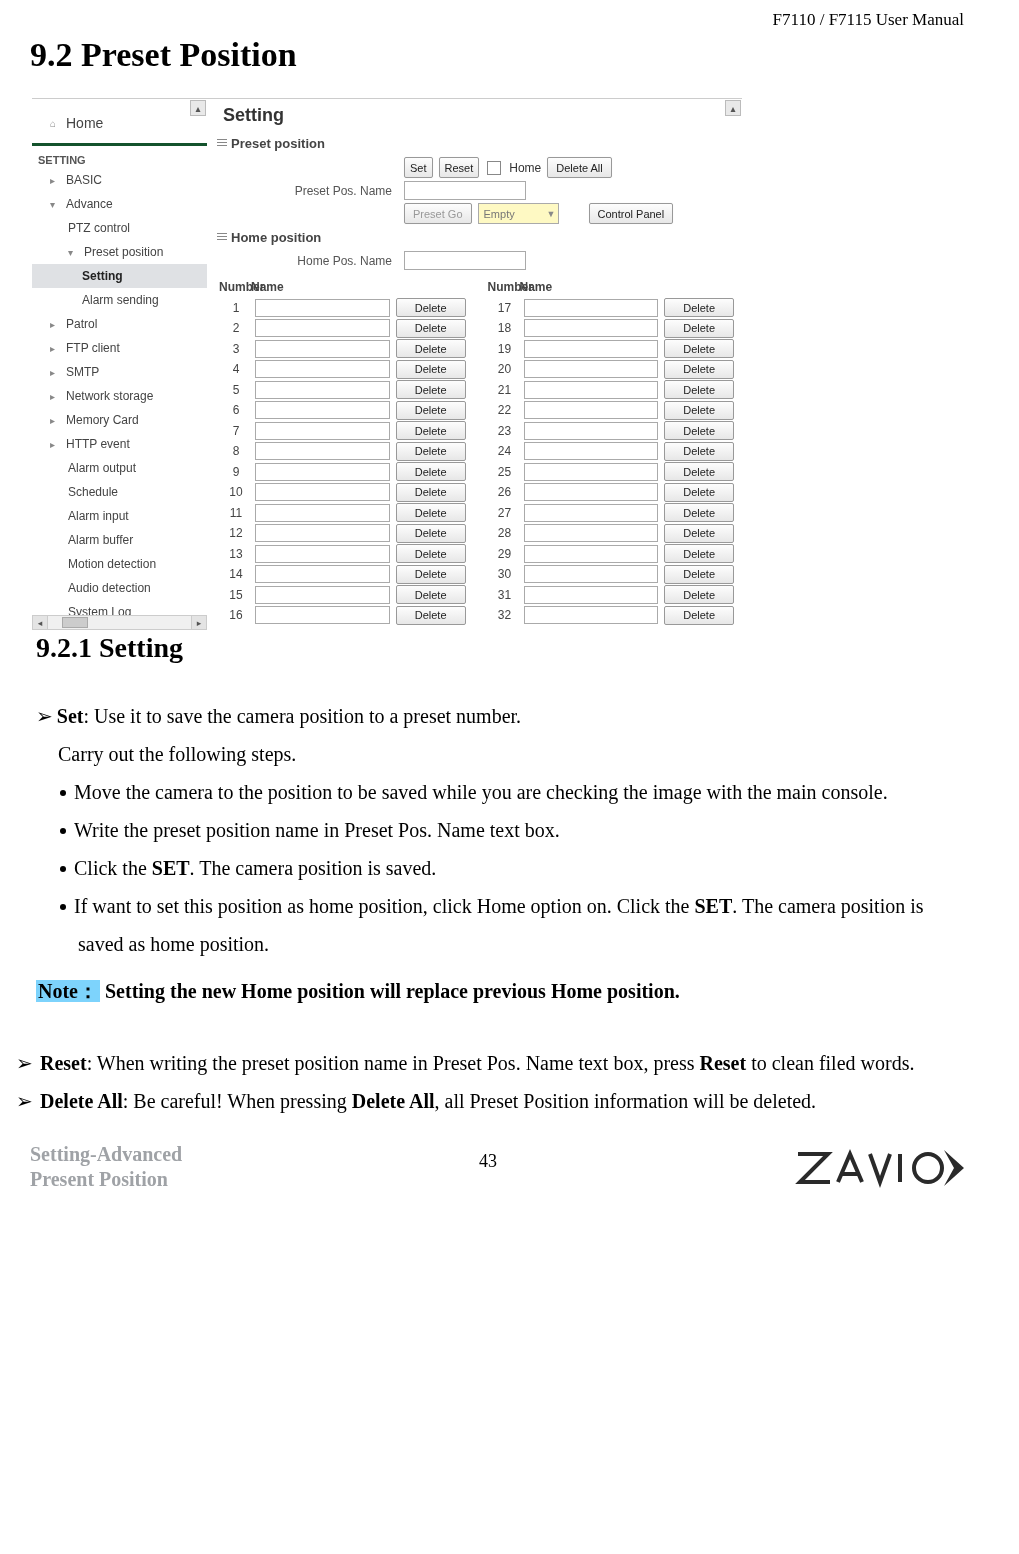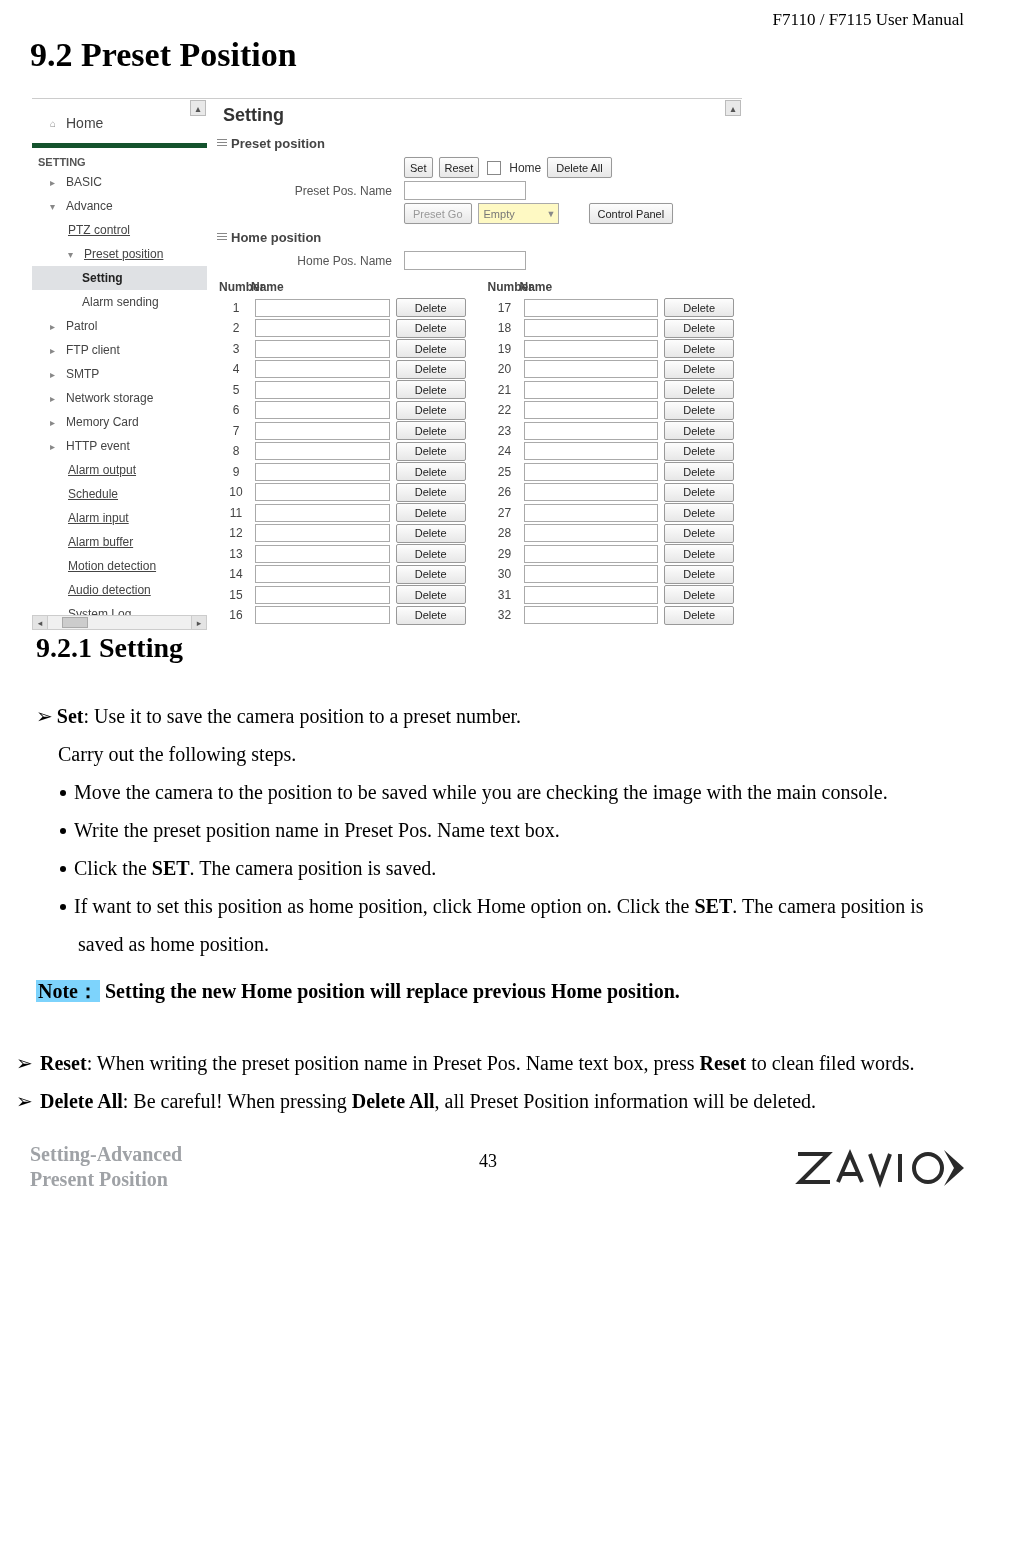--- a/index.html
+++ b/index.html
@@ -56,32 +56,32 @@
     background: #e9e9e9;
     border: 1px solid #bbb;
     display:flex; align-items:center; justify-content:center;
     font-size:10px; color:#555;
   }
   .side-item {
     padding: 5px 4px 5px 18px;
     white-space: nowrap;
     color:#444;
   }
-  .side-item.lv2 { padding-left: 36px; text-decoration: underline; }
+  .side-item.lv2 { padding-left: 36px; }
   .side-item.lv3 { padding-left: 50px; font-size:12px; }
   .side-item.sel {
     background: #dfe1e4;
     font-weight: bold;
     color:#222;
   }
   .side-home {
     padding: 10px 4px 12px 18px;
     font-size:14px;
     color:#444;
-    border-bottom: 5px solid #14532d;
+    border-bottom: 3px solid #14532d;
   }
   .side-label {
     padding: 8px 4px 2px 6px;
     font-size: 11px;
     color: #555;
     font-weight: bold;
   }
   .side-icon {
     display:inline-block; width:12px; height:12px;
     margin-right:4px; vertical-align:middle;

